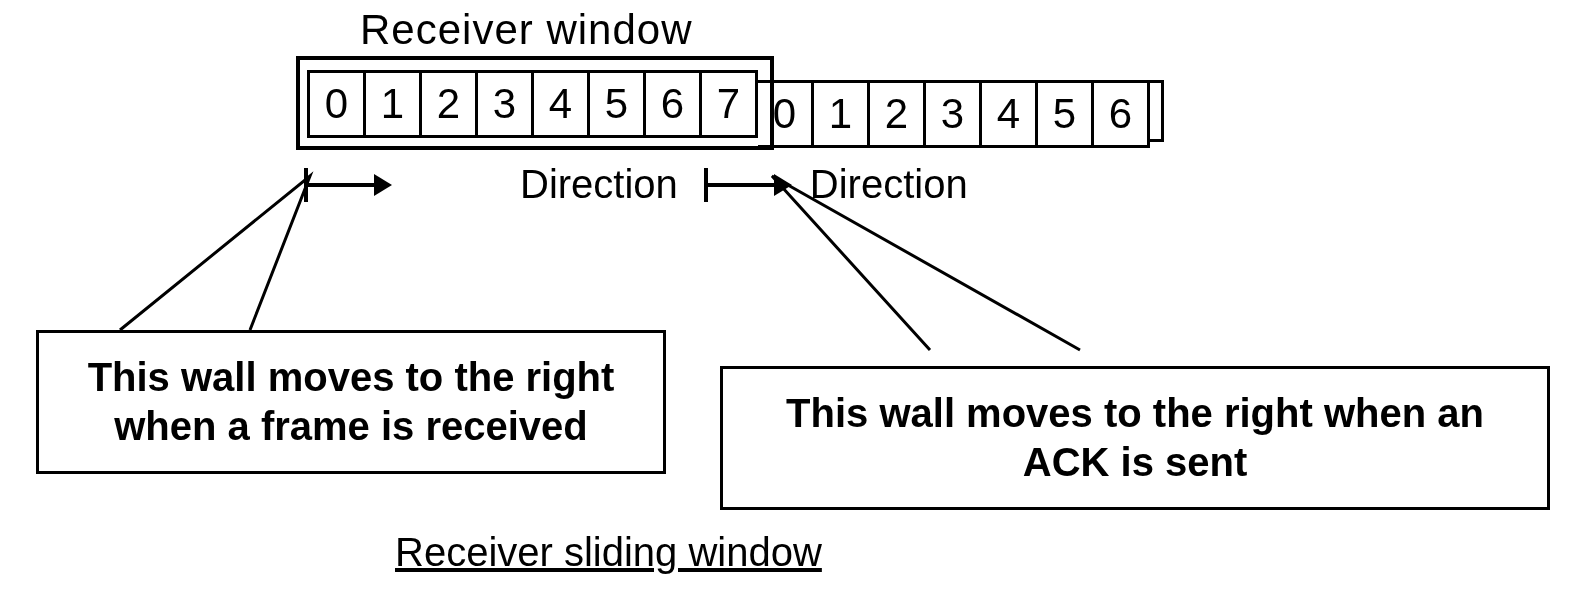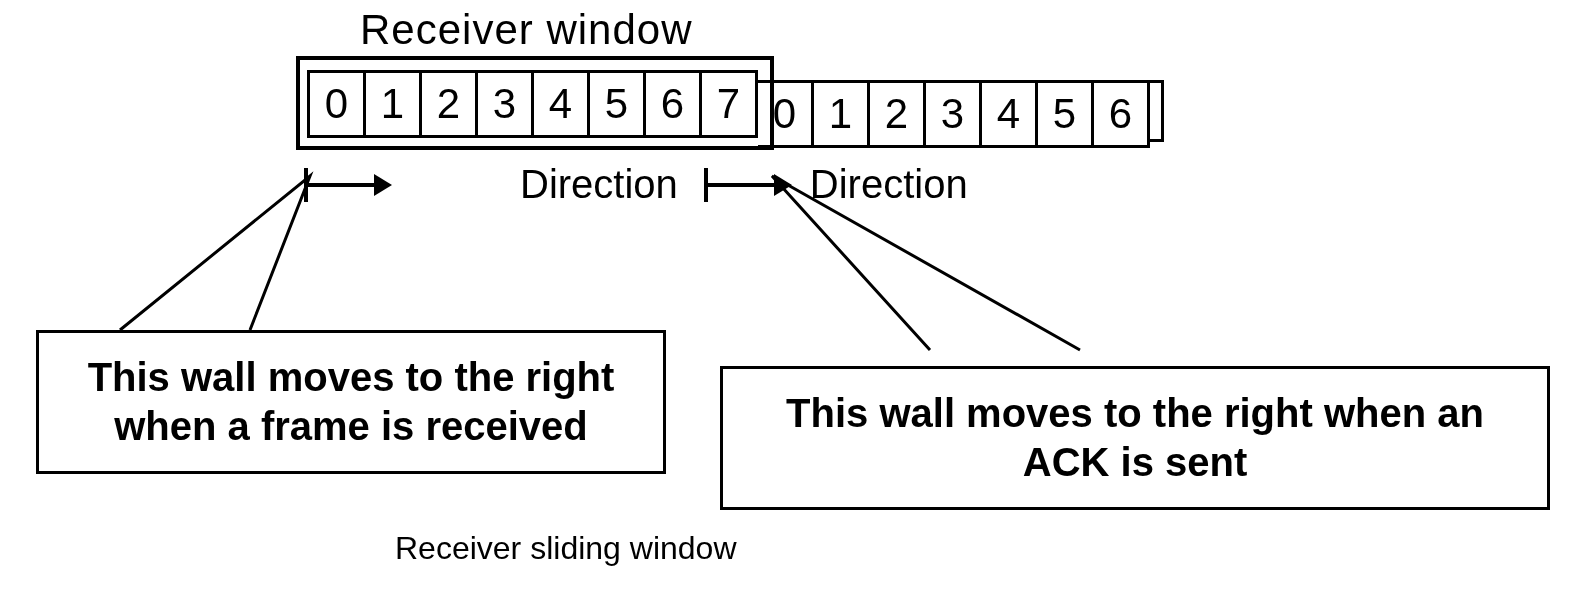--- a/index.html
+++ b/index.html
@@ -133,21 +133,22 @@
     left: 720px;
     top: 350px;
     width: 830px;
     margin-top: 16px;
   }
 
   .caption {
     position: absolute;
     left: 395px;
     top: 530px;
-    font-size: 32px;
+    font-size: 40px;
+    text-decoration: underline;
   }
 
   .svg-layer {
     position: absolute;
     left: 0; top: 0;
     width: 1593px;
     height: 611px;
     pointer-events: none;
   }
 </style>

